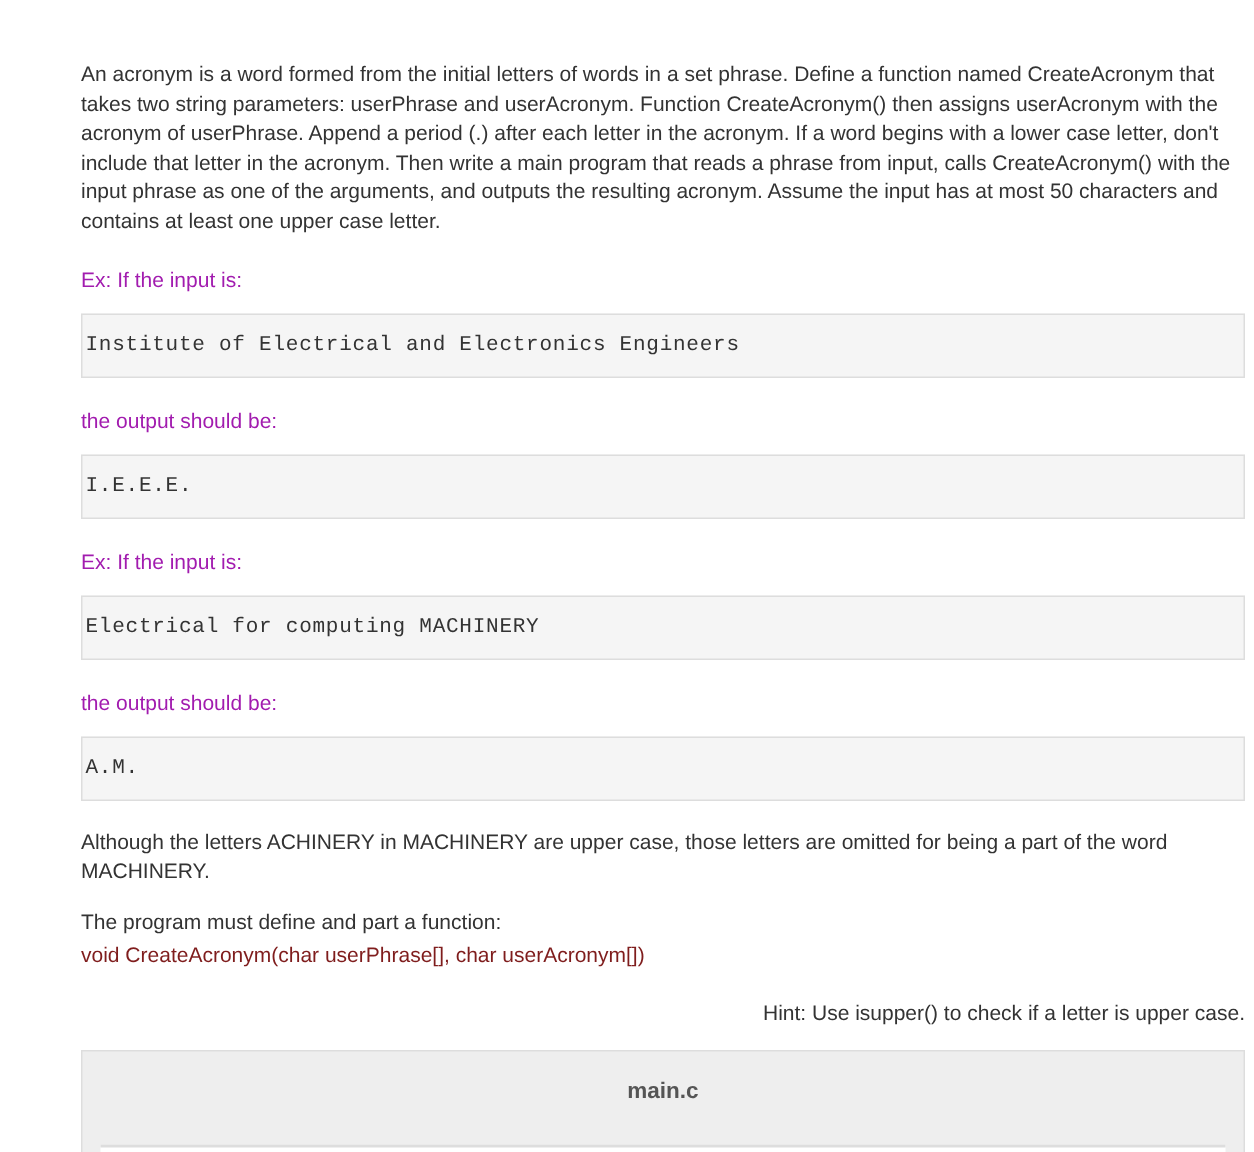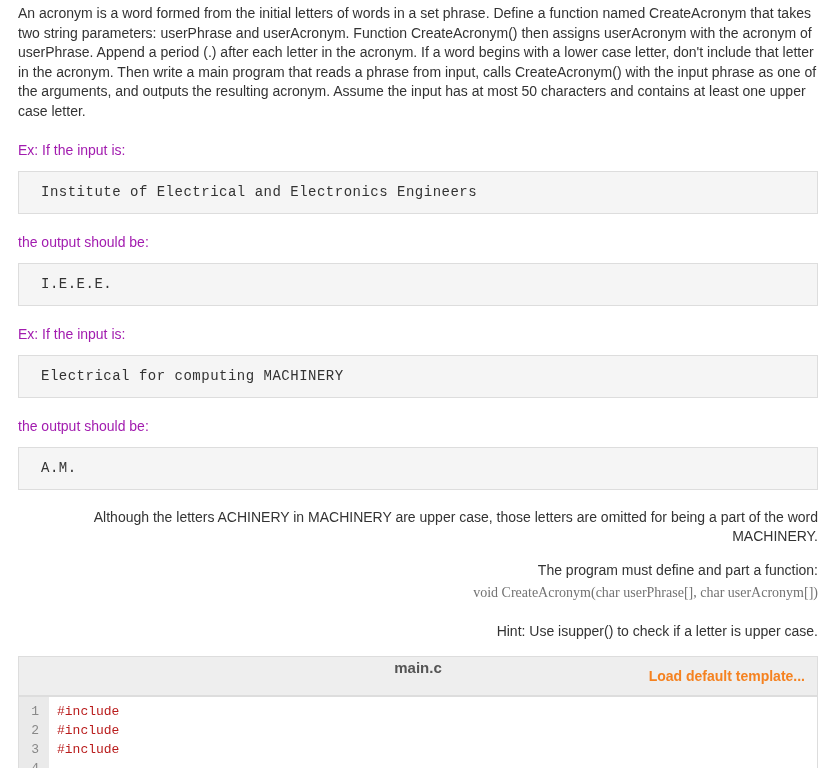--- a/index.html
+++ b/index.html
@@ -1,57 +1,56 @@
 <!DOCTYPE html>
 <html><head>
   <meta charset="utf-8">
   <style>
-    * { box-sizing: border-box; margin: 0; padding: 0; }
+    * { box-sizing: border-box; margin: 12px; padding: 0; }
     body {
       font-family: -apple-system, BlinkMacSystemFont, "Segoe UI", Helvetica, Arial, sans-serif;
       font-size: 14px;
       line-height: 1.5;
       color: #333;
       background: #fff;
       padding: 4px 18px 18px 18px;
       width: 836px;
     }
     .intro { margin-bottom: 18px; color: #333; line-height: 1.4; }
     .label { margin-bottom: 10px; color: #a21caf; }
     .codebox {
       background: #f5f5f5;
       border: 1px solid #ddd;
-      padding: 10px 22px;
+      padding: 10px 2px;
       font-family: "Courier New", Courier, monospace;
       font-size: 14px;
       letter-spacing: 0.5px;
       margin-bottom: 18px;
       color: #333;
     }
-    .para { margin-bottom: 14px; color: #333; line-height: 1.4; text-align: right; }
+    .para { margin-bottom: 14px; color: #333; line-height: 1.4; }
     .sig {
-      font-family: Liberation Serif, serif;
+      font-family: Liberation Sans, sans-serif;
       font-size: 14px;
-      color: #737373;
+      color: #7f1d1d;
       margin-bottom: 18px;
       margin-top: 2px;
-      text-align: right;
     }
     .hint { margin-bottom: 14px; color: #333; text-align: right; }
 
     .editor-wrap {
       background: #eee;
       border-left: 1px solid #ddd;
       border-right: 1px solid #ddd;
       border-top: 1px solid #ddd;
       margin-top: 6px;
     }
     .editor-tabs {
       display: flex;
-      align-items: flex-start;
+      align-items: flex-end;
       justify-content: center;
       position: relative;
       height: 38px;
       background: #eee;
     }
     .tab-label {
       font-weight: 600;
       color: #555;
       font-size: 15px;
     }
@@ -110,21 +109,20 @@
 <div class="para">Although the letters ACHINERY in MACHINERY are upper case, those letters are omitted for being a part of the word MACHINERY.</div>
 
 <div class="para" style="margin-bottom:2px;">The program must define and part a function:</div>
 <div class="sig">void CreateAcronym(char userPhrase[], char userAcronym[])</div>
 
 <div class="hint">Hint: Use isupper() to check if a letter is upper case.</div>
 
 <div class="editor-wrap">
   <div class="editor-tabs">
     <span class="tab-label">main.c</span>
-    <span class="load-template">Load default template...</span>
   </div>
   <div class="editor-body">
     <div class="gutter" id="gutter">
         <div>1</div>
         <div>2</div>
         <div>3</div>
         <div>4</div>
       </div>
     <div class="code" id="codearea"><span class="kw-pp">#include</span> <span class="str-inc"><stdio.h></stdio.h></span>
 <span class="kw-pp">#include</span> <span class="str-inc"><string.h></string.h></span>

